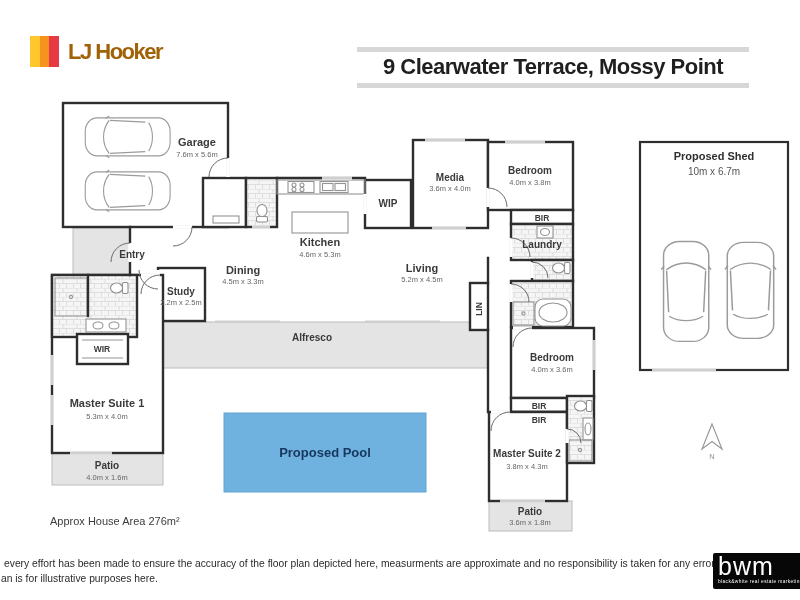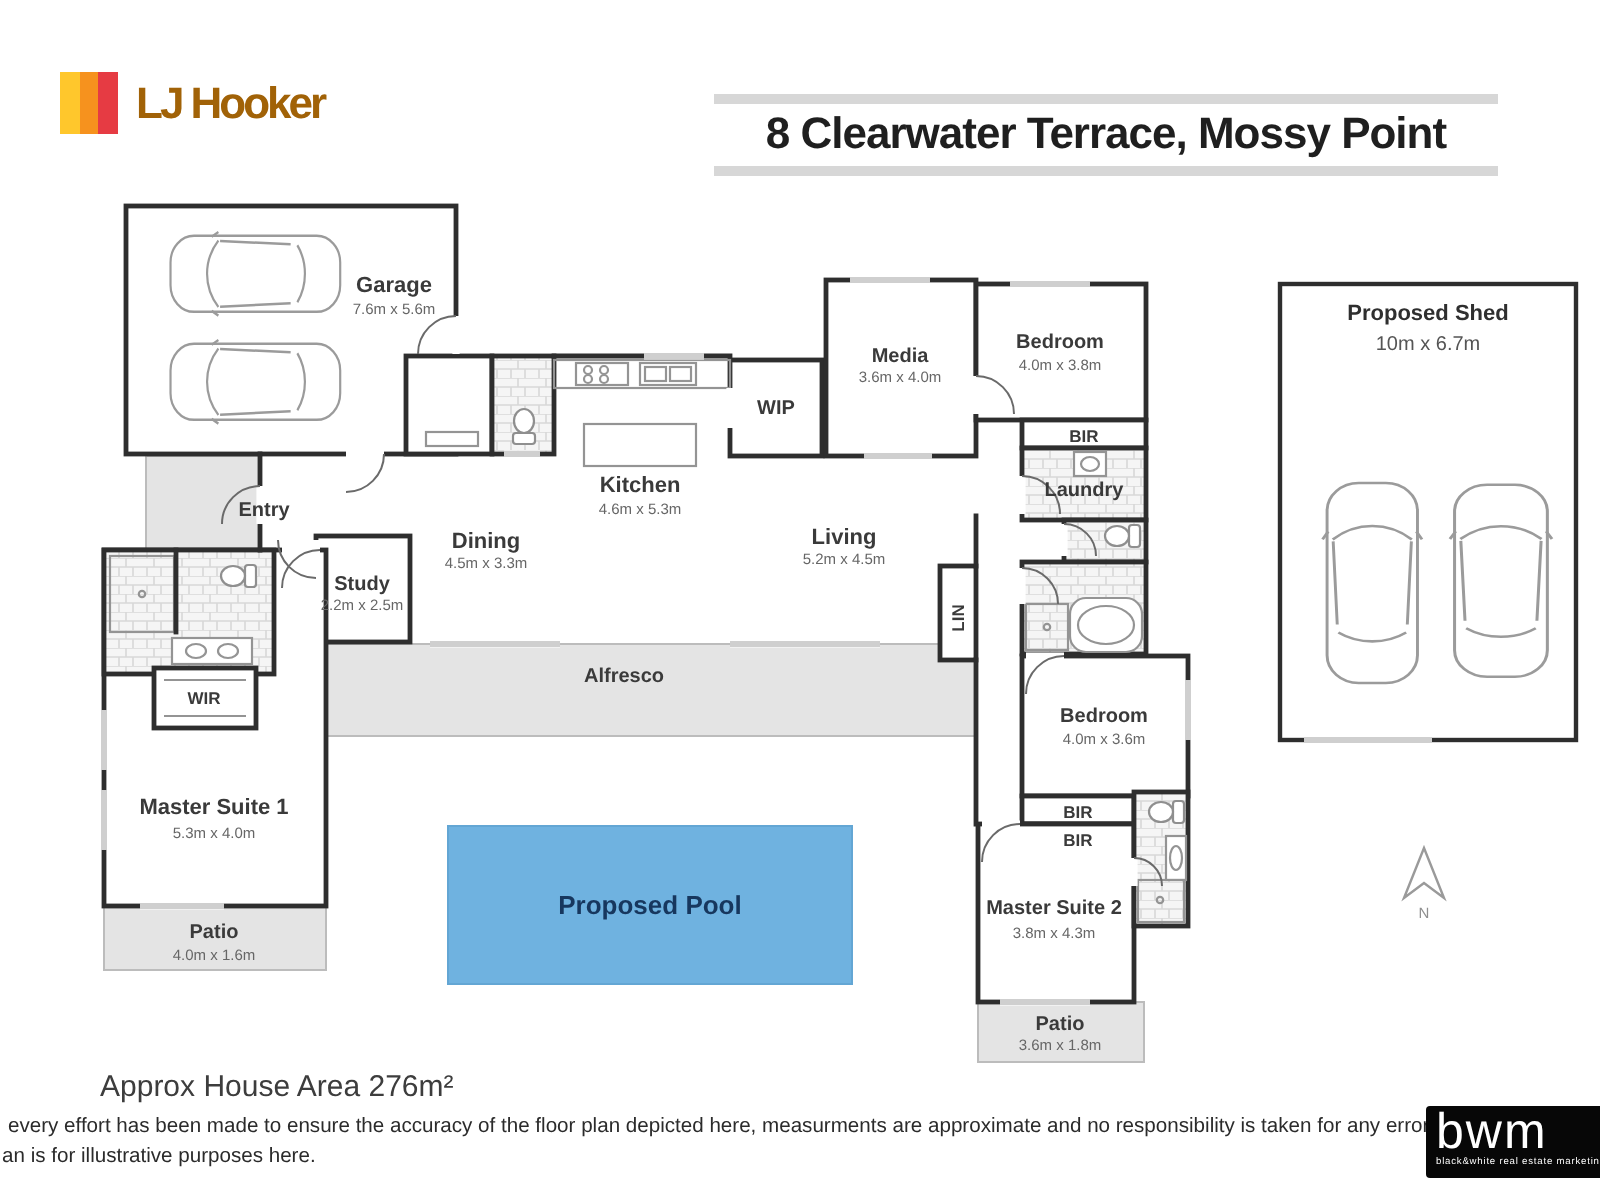--- a/index.html
+++ b/index.html
@@ -32,21 +32,21 @@
   .door{fill:none;stroke:#6a6a6a;stroke-width:1;}
   .rname{font:bold 10px "Liberation Sans",sans-serif;fill:#3a3a3a;text-anchor:middle;}
   .rname-sm{font:bold 8.5px "Liberation Sans",sans-serif;fill:#3a3a3a;text-anchor:middle;}
   .rdims{font:7.5px "Liberation Sans",sans-serif;fill:#666666;text-anchor:middle;}
   .pool-rect{fill:#6FB2E0;stroke:#63a6d4;stroke-width:1;}
   .pool-label{font:bold 13px "Liberation Sans",sans-serif;fill:#17375e;text-anchor:middle;}
   .shed-name{font:bold 11px "Liberation Sans",sans-serif;fill:#2f2f2f;text-anchor:middle;}
   .shed-dims{font:10px "Liberation Sans",sans-serif;fill:#555555;text-anchor:middle;}
   .north-n{font:7.5px "Liberation Sans",sans-serif;fill:#8f8f8f;text-anchor:middle;}
   
-  .area-note{position:absolute;left:50px;top:515px;font-size:15px;color:#3d3d3d;margin-top:20px;}
+  .area-note{position:absolute;left:50px;top:515px;font-size:11px;color:#3d3d3d;}
   .disc1{position:absolute;left:4px;top:558px;font-size:10.3px;color:#2b2b2b;white-space:nowrap;}
   .disc2{position:absolute;left:1px;top:573px;font-size:10.3px;color:#2b2b2b;white-space:nowrap;}
   .bwm{position:absolute;left:713px;top:553px;width:95px;height:36px;background:#070707;
     border-radius:2px;overflow:hidden;padding:1px 0 0 5px;box-sizing:border-box;}
   .bwm-text{font-size:25px;color:#ffffff;font-weight:400;letter-spacing:1px;line-height:25px;}
   .bwm-caption{font-size:4.8px;color:#ffffff;letter-spacing:0.4px;white-space:nowrap;}
 </style>
 </head>
 <body>
 
@@ -54,21 +54,21 @@
   <div class="brand-stripes">
     <div class="stripe y"></div>
     <div class="stripe o"></div>
     <div class="stripe r"></div>
   </div>
   <div class="brand-text">LJ Hooker</div>
 </div>
 
 <div class="title-banner">
   <div class="title-bar"></div>
-  <div class="title-text">8 Clearwater Terrace, Mossy Point</div>
+  <div class="title-text">9 Clearwater Terrace, Mossy Point</div>
   <div class="title-bar"></div>
 </div>
 
 <svg class="plan-svg" width="800" height="600" viewBox="0 0 800 600">
   <defs>
     <pattern id="tiles" width="14" height="9" patternUnits="userSpaceOnUse">
       <rect width="14" height="9" fill="#f5f5f5"></rect>
       <path d="M0,0 H14 M0,4.5 H14 M7,0 V4.5 M3.5,4.5 V9 M10.5,4.5 V9" stroke="#d8d8d8" stroke-width="0.8" fill="none"></path>
     </pattern>
     <g id="car" fill="#ffffff" stroke="#9b9b9b" stroke-width="1.3">

